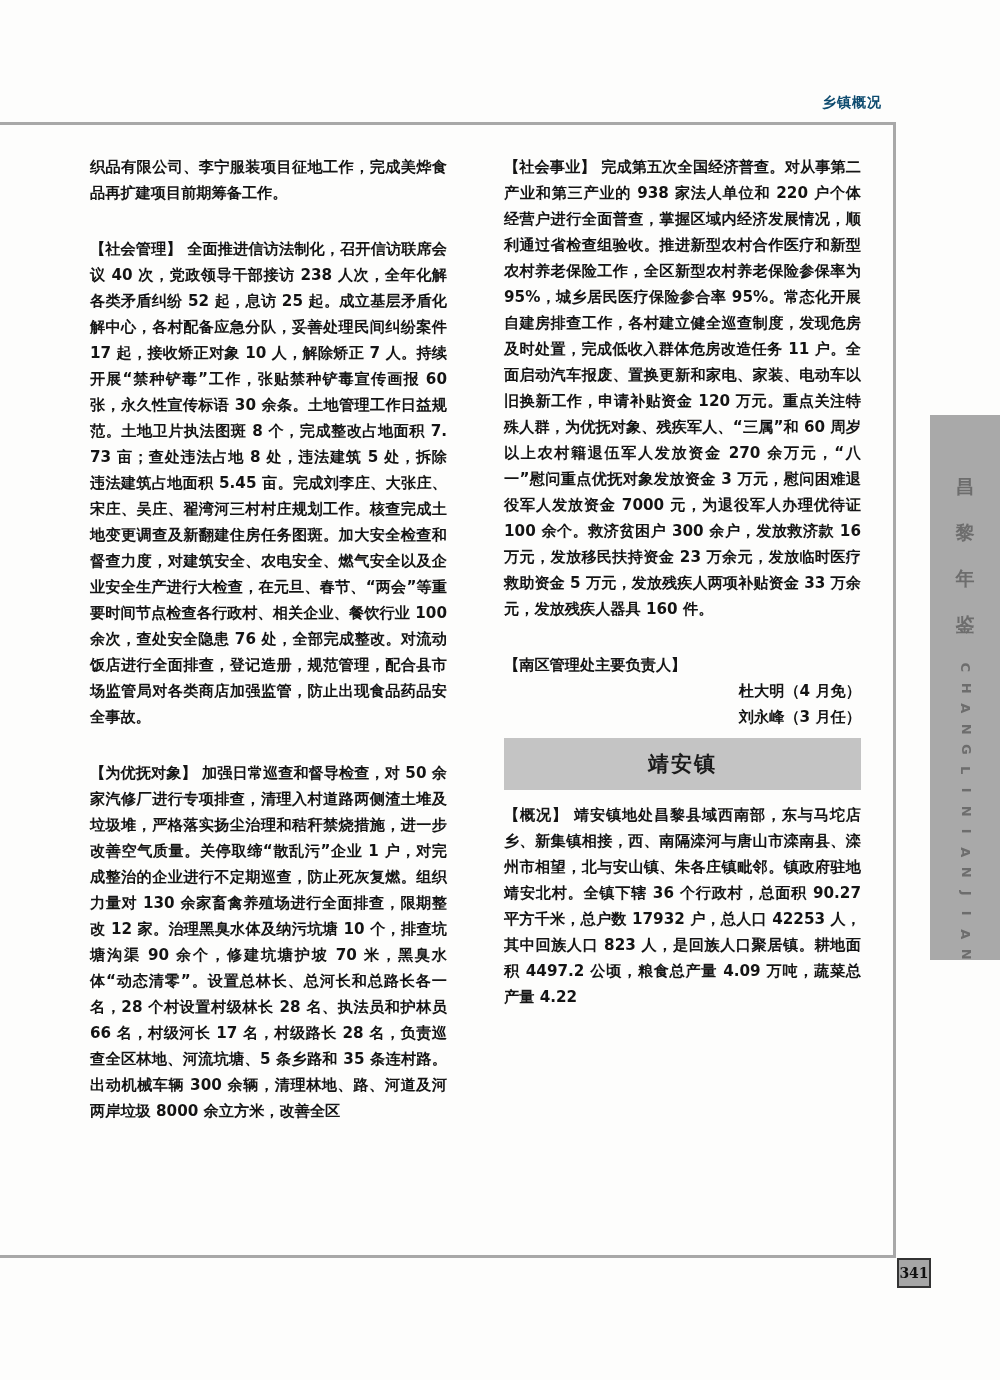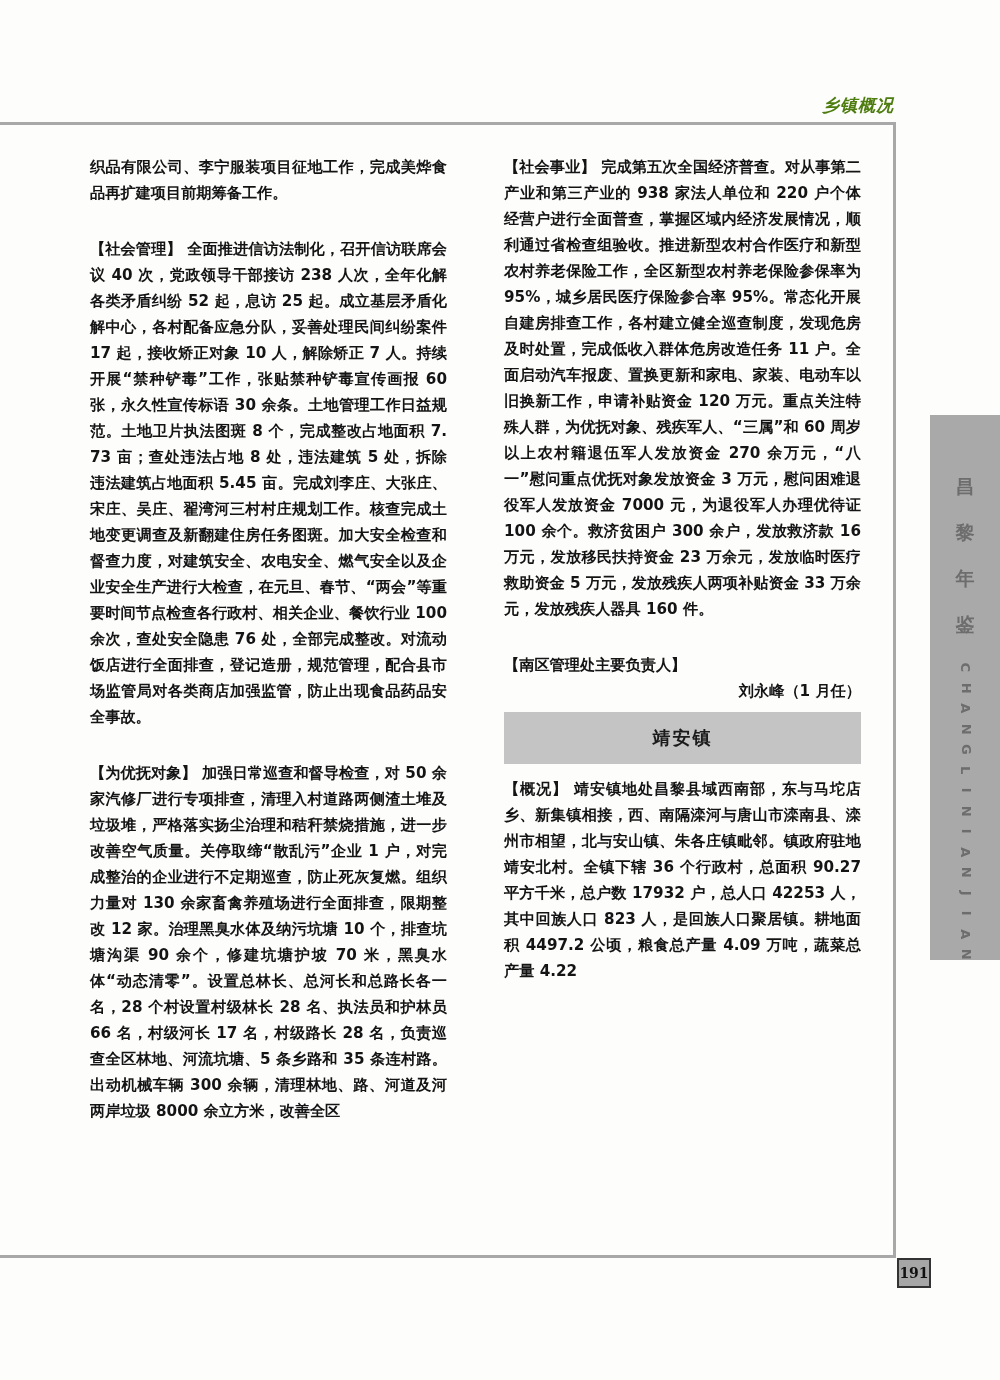--- a/index.html
+++ b/index.html
@@ -4,22 +4,22 @@
 <style>
   html, body { margin: 0; padding: 0; }
   body {
     width: 1000px; height: 1380px; position: relative; overflow: hidden;
     background: #fdfdfc;
     font-family: "DejaVu Sans", "Liberation Sans", sans-serif;
     color: #141414;
   }
   .header-title {
     position: absolute; left: 822px; top: 94px;
-    font-size: 17px; font-weight: bold; font-style: italic; letter-spacing: 1px;
-    color: #4d7c0f;
+    font-size: 14px; font-weight: bold; letter-spacing: 1px;
+    color: #0c4a6e;
   }
   .frame {
     position: absolute; left: 0; top: 122px; width: 896px; height: 1136px;
     border-top: 3px solid #a8a8a8; border-right: 3px solid #a8a8a8; border-bottom: 3px solid #a8a8a8;
     box-sizing: border-box;
   }
   .col {
     position: absolute; top: 154px; width: 357px;
     font-size: 15.2px; line-height: 26px; font-weight: bold;
     text-align: justify; word-break: break-all;
@@ -27,21 +27,21 @@
   .col-left { left: 90px; }
   .col-right { left: 504px; }
   .para { margin: 0 0 30px 0; }
   .para.tight { margin-bottom: 26px; }
   .heading { font-weight: bold; }
   .indent { text-indent: 2em; }
   .right-line { text-align: right; }
   .section-banner {
     width: 357px; height: 52px; background: #c4c4c4; margin: 8px 0 12px 0;
     display: flex; align-items: center; justify-content: center;
-    font-size: 18px; font-weight: bold; letter-spacing: 2px; color: #1a1a1a;
+    font-size: 21px; font-weight: bold; letter-spacing: 2px; color: #1a1a1a;
   }
   .side-tab {
     position: absolute; left: 930px; top: 415px; width: 70px; height: 545px;
     background: #a9a9a9;
     display: flex; flex-direction: column; align-items: center;
     padding-top: 48px; box-sizing: border-box;
   }
   .side-tab .cn-char {
     color: #6d6d6d; font-size: 19px; font-weight: bold; height: 46px; line-height: 46px;
   }
@@ -75,21 +75,22 @@
     <span class="heading">【为优抚对象】</span><span> 加强日常巡查和督导检查，对 50 余家汽修厂进行专项排查，清理入村道路两侧渣土堆及垃圾堆，严格落实扬尘治理和秸秆禁烧措施，进一步改善空气质量。关停取缔“散乱污”企业 1 户，对完成整治的企业进行不定期巡查，防止死灰复燃。组织力量对 130 余家畜禽养殖场进行全面排查，限期整改 12 家。治理黑臭水体及纳污坑塘 10 个，排查坑塘沟渠 90 余个，修建坑塘护坡 70 米，黑臭水体“动态清零”。设置总林长、总河长和总路长各一名，28 个村设置村级林长 28 名、执法员和护林员 66 名，村级河长 17 名，村级路长 28 名，负责巡查全区林地、河流坑塘、5 条乡路和 35 条连村路。出动机械车辆 300 余辆，清理林地、路、河道及河两岸垃圾 8000 余立方米，改善全区</span>
   </p>
 </div>
 
 <div class="col col-right">
   <p class="para">
     <span class="heading">【社会事业】</span><span> 完成第五次全国经济普查。对从事第二产业和第三产业的 938 家法人单位和 220 户个体经营户进行全面普查，掌握区域内经济发展情况，顺利通过省检查组验收。推进新型农村合作医疗和新型农村养老保险工作，全区新型农村养老保险参保率为 95%，城乡居民医疗保险参合率 95%。常态化开展自建房排查工作，各村建立健全巡查制度，发现危房及时处置，完成低收入群体危房改造任务 11 户。全面启动汽车报废、置换更新和家电、家装、电动车以旧换新工作，申请补贴资金 120 万元。重点关注特殊人群，为优抚对象、残疾军人、“三属”和 60 周岁以上农村籍退伍军人发放资金 270 余万元，“八一”慰问重点优抚对象发放资金 3 万元，慰问困难退役军人发放资金 7000 元，为退役军人办理优待证 100 余个。救济贫困户 300 余户，发放救济款 16 万元，发放移民扶持资金 23 万余元，发放临时医疗救助资金 5 万元，发放残疾人两项补贴资金 33 万余元，发放残疾人器具 160 件。</span>
   </p>
   <div class="para tight" style="margin-bottom:8px">
     <div class="heading">【南区管理处主要负责人】</div>
-    <div class="right-line">刘永峰（1 月任）</div>
+    <div class="right-line">杜大明（4 月免）</div>
+    <div class="right-line">刘永峰（3 月任）</div>
   </div>
   <div class="section-banner">靖安镇</div>
   <p class="para">
     <span class="heading">【概况】</span><span> 靖安镇地处昌黎县域西南部，东与马坨店乡、新集镇相接，西、南隔滦河与唐山市滦南县、滦州市相望，北与安山镇、朱各庄镇毗邻。镇政府驻地靖安北村。全镇下辖 36 个行政村，总面积 90.27 平方千米，总户数 17932 户，总人口 42253 人，其中回族人口 823 人，是回族人口聚居镇。耕地面积 4497.2 公顷，粮食总产量 4.09 万吨，蔬菜总产量 4.22</span>
   </p>
 </div>
 
 <div class="side-tab">
   <div class="cn-char">昌</div>
   <div class="cn-char">黎</div>
@@ -107,13 +108,13 @@
     <div class="en-char">I</div>
     <div class="en-char">A</div>
     <div class="en-char">N</div>
     <div class="en-char">J</div>
     <div class="en-char">I</div>
     <div class="en-char">A</div>
     <div class="en-char">N</div>
   </div>
 </div>
 
-<div class="page-num">191</div>
+<div class="page-num">341</div>
 
 </body></html>

